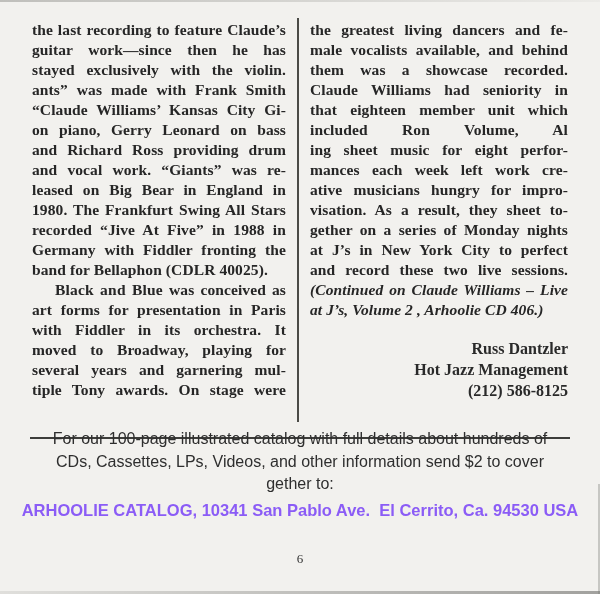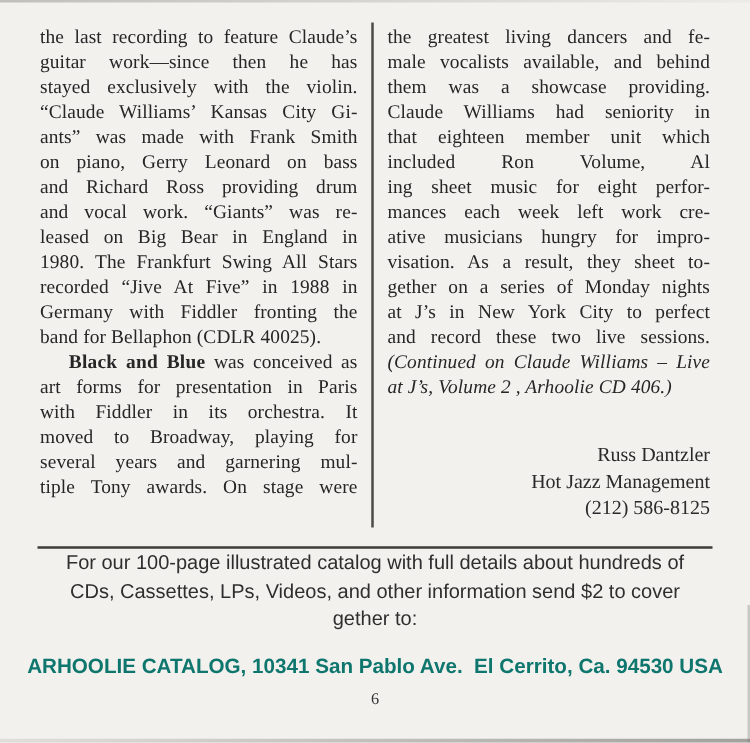--- a/index.html
+++ b/index.html
@@ -17,21 +17,21 @@
   }
   .edge-bottom {
     position: absolute; bottom: 0; left: 0; width: 100%; height: 3px;
     background: linear-gradient(to right, rgba(140,140,135,.18), rgba(95,95,92,.55));
   }
   .edge-right {
     position: absolute; bottom: 0; right: 0; width: 2px; height: 110px;
     background: rgba(120,120,115,.35);
   }
   .col {
-    position: absolute; top: 20px;
+    position: absolute; top: 20px; font-weight: bold;
   }
   .col.left  { left: 32px;  width: 254px; }
   .col.right { left: 310px; width: 258px; }
   .line {
     font-size: 15.5px;
     line-height: 20px;
     height: 20px;
     text-align: justify;
     text-align-last: justify;
     white-space: normal;
@@ -45,58 +45,58 @@
     position: absolute; left: 297px; top: 18px;
     width: 2px; height: 404px;
     background: #4b4b47;
   }
   .rule-h {
     position: absolute; left: 30px; top: 437px;
     width: 540px; height: 2px;
     background: #3d3d3a;
   }
   .signature {
-    margin-top: 34px;
+    margin-top: 18px;
     text-align: right;
     font-size: 16px;
     line-height: 21px;
     color: #2a2a2a;
   }
   .footer {
-    position: absolute; top: 440px; left: 20px; width: 560px;
+    position: absolute; top: 428px; left: 20px; width: 560px;
     text-align: center;
     font-family: "Liberation Sans", sans-serif;
     font-size: 16px;
     line-height: 22.5px;
     color: #2e2e2e;
   }
   .footer .address {
     font-weight: bold;
     font-size: 16.5px;
-    margin-top: 14px;
-    color: #0f766e;
+    margin-top: 3px;
+    color: #8b5cf6;
   }
   .page-number {
     position: absolute; top: 551px; left: 0; width: 600px;
     text-align: center;
     font-size: 13px;
     color: #333;
   }
 </style>
 </head>
 <body>
 
 <div class="edge-top"></div>
 
 <div class="col left" id="col-left">
     <div class="line">the last recording to feature Claude’s</div>
     <div class="line">guitar work—since then he has</div>
     <div class="line">stayed exclusively with the violin.</div>
+    <div class="line">ants” was made with Frank Smith</div>
     <div class="line">“Claude Williams’ Kansas City Gi-</div>
-    <div class="line">ants” was made with Frank Smith</div>
     <div class="line">on piano, Gerry Leonard on bass</div>
     <div class="line">and Richard Ross providing drum</div>
     <div class="line">and vocal work. “Giants” was re-</div>
     <div class="line">leased on Big Bear in England in</div>
     <div class="line">1980. The Frankfurt Swing All Stars</div>
     <div class="line">recorded “Jive At Five” in 1988 in</div>
     <div class="line">Germany with Fiddler fronting the</div>
     <div class="line last">band for Bellaphon (CDLR 40025).</div>
     <div class="line indent"><b>Black and Blue</b>&nbsp;was conceived as</div>
     <div class="line">art forms for presentation in Paris</div>
@@ -105,21 +105,21 @@
     <div class="line">several years and garnering mul-</div>
     <div class="line">tiple Tony awards. On stage were</div>
   </div>
 
 <div class="divider-v"></div>
 
 <div class="col right">
   <div id="col-right-lines">
       <div class="line">the greatest living dancers and fe-</div>
       <div class="line">male vocalists available, and behind</div>
-      <div class="line">them was a showcase providing.</div>
+      <div class="line">them was a showcase recorded.</div>
       <div class="line">Claude Williams had seniority in</div>
       <div class="line">that eighteen member unit which</div>
       <div class="line">included Ron Volume, Al</div>
       <div class="line">ing sheet music for eight perfor-</div>
       <div class="line">mances each week left work cre-</div>
       <div class="line">ative musicians hungry for impro-</div>
       <div class="line">visation. As a result, they sheet to-</div>
       <div class="line">gether on a series of Monday nights</div>
       <div class="line">at J’s in New York City to perfect</div>
       <div class="line">and record these two live sessions.</div>

